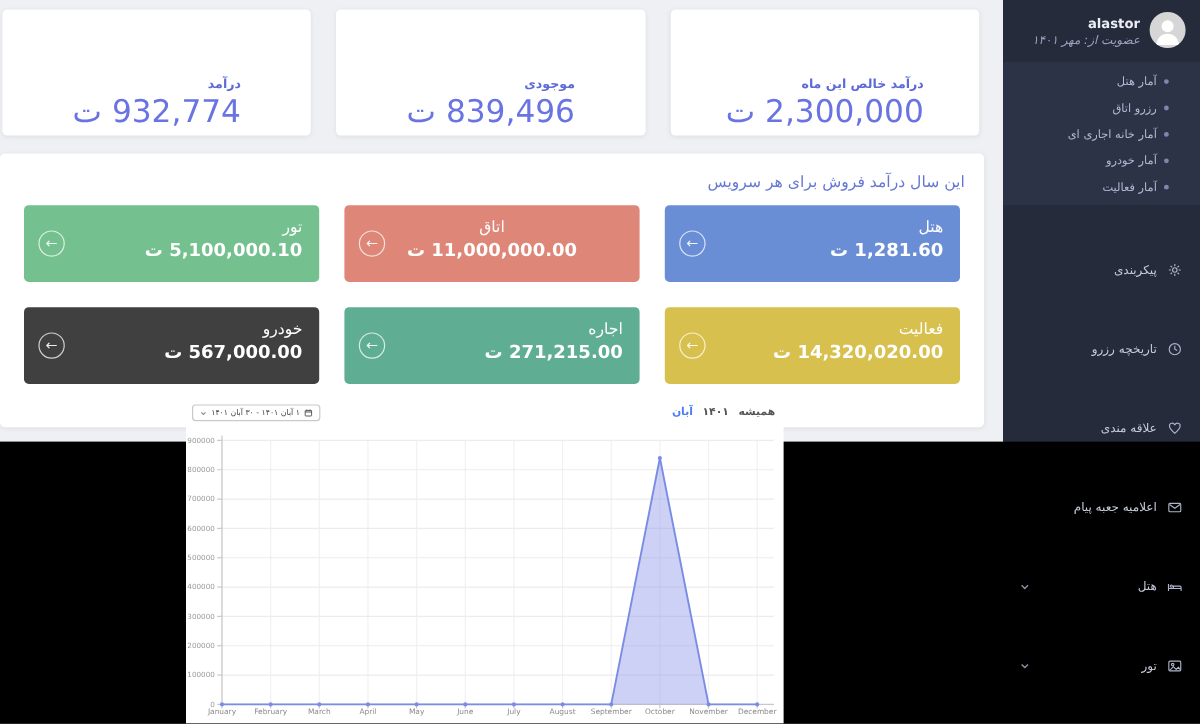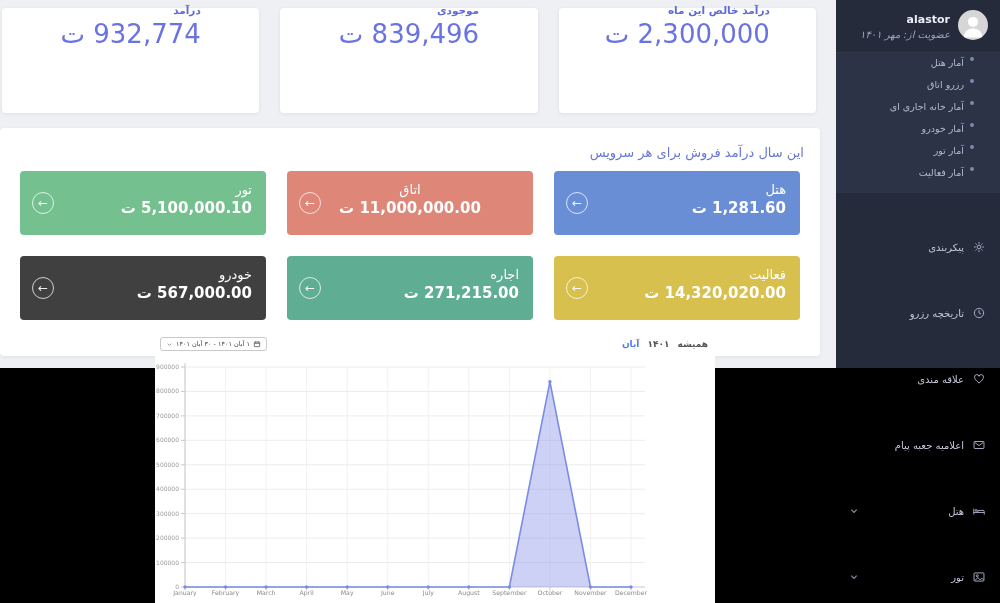--- a/index.html
+++ b/index.html
@@ -6,21 +6,21 @@
   html,body { width:1000px; height:603px; overflow:hidden; background:#000;
     font-family:"DejaVu Sans", sans-serif; }
   body { position:relative; }
 
   
   #main { position:absolute; left:0; top:0; width:836px; height:368px; background:#eef0f4; }
 
   
   .stats { position:absolute; left:2px; top:8px; width:814px; display:flex; gap:21px; }
   .stat-card { flex:1; height:105px; background:#fff; border-radius:4px;
-    box-shadow:0 1px 4px rgba(0,0,0,.07); display:flex; align-items:flex-start; justify-content:center; }
+    box-shadow:0 1px 4px rgba(0,0,0,.07); display:flex; align-items:flex-end; justify-content:center; }
   .stat-inner { direction:rtl; text-align:right; transform:translateY(-4px); }
   .stat-label { font-size:10.5px; font-weight:bold; color:#5e6ad8; margin-bottom:3px; }
   .stat-value { font-size:26px; color:#6973e1; direction:rtl; white-space:nowrap; }
 
   
   .services { position:absolute; left:0; top:128px; width:820px; height:228px;
     background:#fff; border-radius:4px; box-shadow:0 1px 4px rgba(0,0,0,.06); }
   .services-title { direction:rtl; text-align:right; padding:17px 16px 0 20px;
     font-size:13px; color:#6577d4; }
   .svc-grid { direction:rtl; display:grid; grid-template-columns:repeat(3,1fr);
@@ -28,21 +28,21 @@
   .svc-card { position:relative; height:64px; border-radius:4px; color:#fff;
     padding:11px 14px; text-align:right; direction:rtl; cursor:pointer; }
   .svc-label { font-size:13px; margin-bottom:2px; }
   .svc-value { font-size:15px; font-weight:bold; direction:rtl; white-space:nowrap; }
   .svc-arrow { position:absolute; left:12px; top:50%; transform:translateY(-50%);
     width:22px; height:22px; border:1px solid rgba(255,255,255,.75); border-radius:50%;
     display:flex; align-items:center; justify-content:center; font-size:12px;
     color:rgba(255,255,255,.9); }
 
   
-  .chart-card { position:absolute; left:155px; top:333px; width:560px; height:270px;
+  .chart-card { position:absolute; left:155px; top:333px; width:498px; height:270px;
     background:#fff; z-index:10; }
   .chart-header { display:flex; justify-content:space-between; align-items:center;
     padding:4px 7px 1px 5px; }
   .date-range { display:flex; direction:rtl; align-items:center; gap:3px;
     border:1px solid #c9c9c9; border-radius:3px; background:#fff; padding:2px 5px;
     font-size:6.5px; color:#444; font-family:"DejaVu Sans", sans-serif; cursor:pointer; }
   .filters { direction:rtl; display:flex; gap:8px; align-items:center; }
   .filter { font-size:9px; font-weight:bold; color:#555; cursor:pointer; }
   .filter.active { color:#4d7cf6; }
   #chart-svg { display:block; }
@@ -56,21 +56,21 @@
     flex:0 0 30px; display:flex; align-items:center; justify-content:center; overflow:hidden; }
   .user-name { font-size:11px; font-weight:bold; color:#eceef5; text-align:right; }
   .user-member { font-size:10px; color:#98a1bd; margin-top:3px;font-style:italic; }
   .menu-row { display:flex; align-items:center; justify-content:space-between;
     padding:0 14px; cursor:pointer; }
   .row-lead { display:flex; align-items:center; gap:8px; }
   .dash-row { height:36px; }
   .dash-label { font-size:11px; color:#7988cf; }
   .dash-row .mi { color:#b0b7cc; }
   .submenu { background:#2c3347; padding:4px 0; }
-  .sub-item { display:flex; gap:6px; height:22px;
+  .sub-item { display:flex; align-items:center; gap:6px; height:22px;
     padding:0 26px 0 10px; font-size:9.5px; color:#b2bad4; cursor:pointer; }
   .dot { width:4px; height:4px; border-radius:50%; background:#7e88ad; flex:0 0 4px; }
   .menu-item { height:24px; font-size:10px; color:#c6cbdc;margin-top:42px; }
   .mi { width:14px; height:14px; color:#aeb5ca; flex:0 0 14px; }
   .mi svg, .chev svg { display:block; width:100%; height:100%; }
   .chev { width:8px; height:8px; color:#8b93ad; }
   .chev.up { color:#5e73d8; }
   .cal-ic { width:8px; height:8px; color:#555; }
   .caret-ic { width:7px; height:7px; color:#888; }
 </style>
@@ -271,24 +271,20 @@
     <div class="sub-item">
       <span class="dot"></span>
       <span>آمار خانه اجاری ای</span>
     </div>
     <div class="sub-item">
       <span class="dot"></span>
       <span>آمار خودرو</span>
     </div>
     <div class="sub-item">
       <span class="dot"></span>
-      <span>آمار تور</span>
-    </div>
-    <div class="sub-item">
-      <span class="dot"></span>
       <span>آمار فعالیت</span>
     </div>
   </div>
 
   <div class="menu-row menu-item">
     <span class="row-lead">
       <span class="mi">
         <svg viewBox="0 0 24 24" fill="none" stroke="currentColor" stroke-width="1.6">
             <circle cx="12" cy="12" r="3.2"></circle>
             <path d="M12 3.5v3M12 17.5v3M3.5 12h3M17.5 12h3M6 6l2.1 2.1M15.9 15.9L18 18M18 6l-2.1 2.1M8.1 15.9L6 18"></path>

